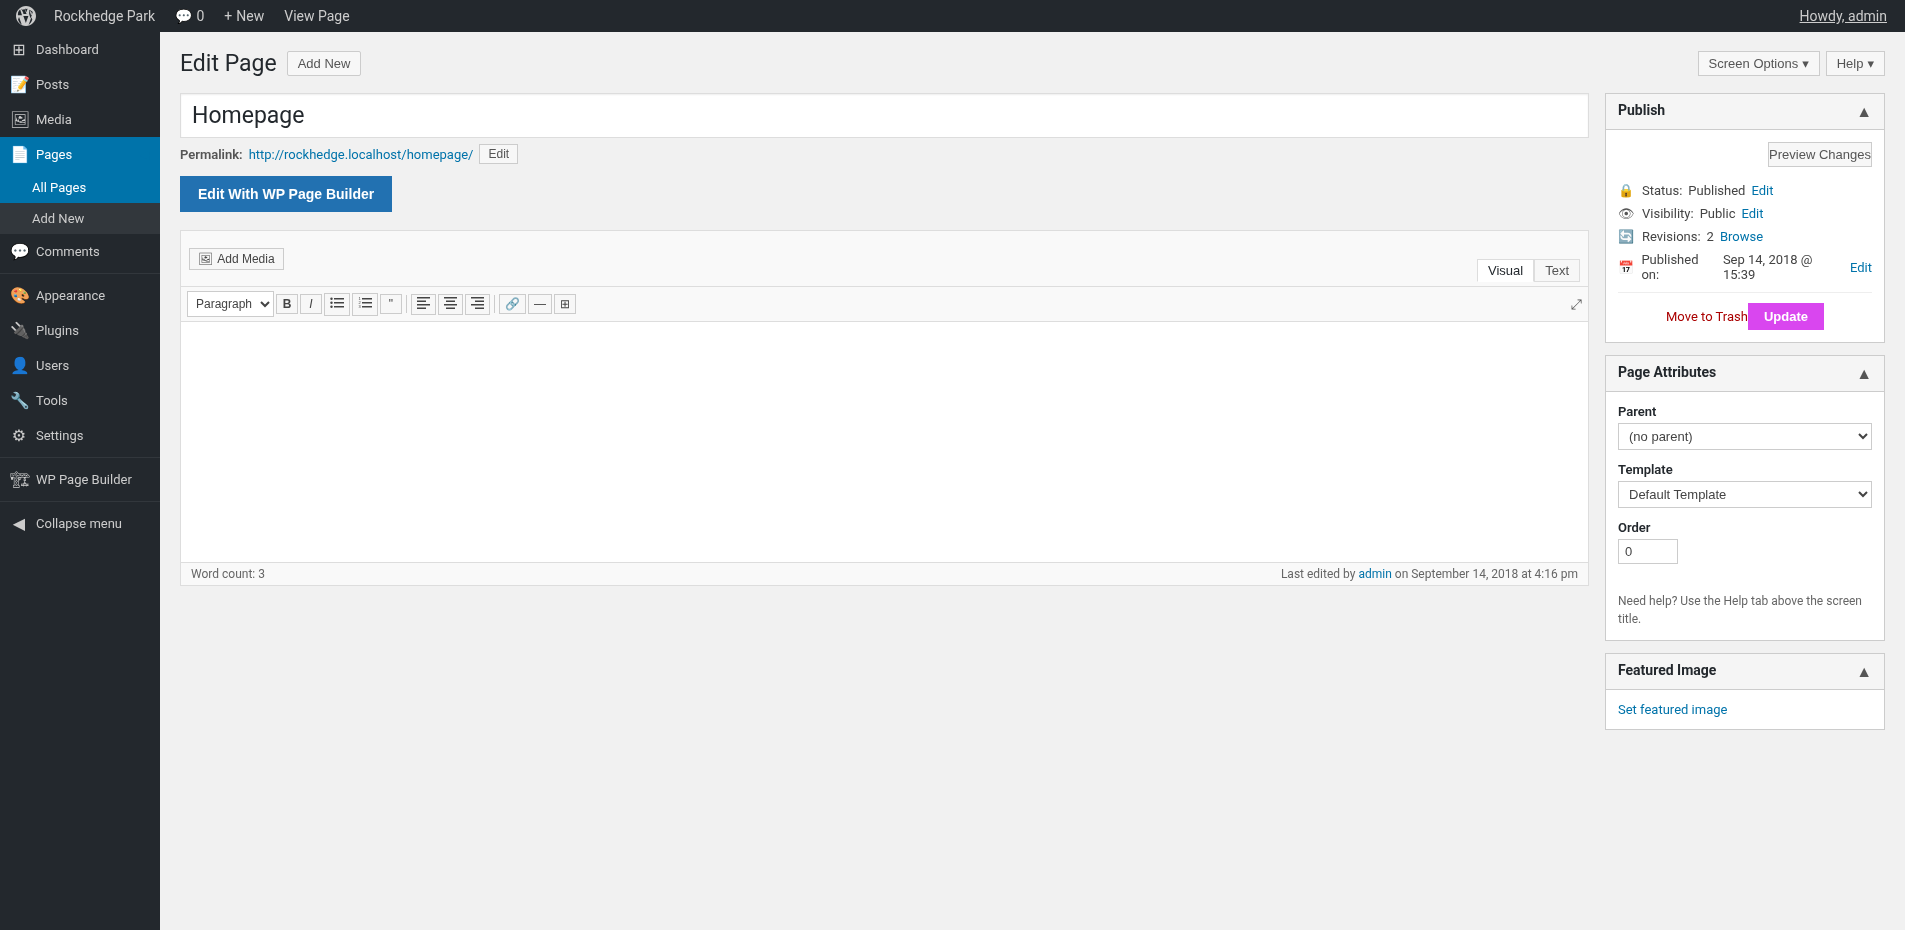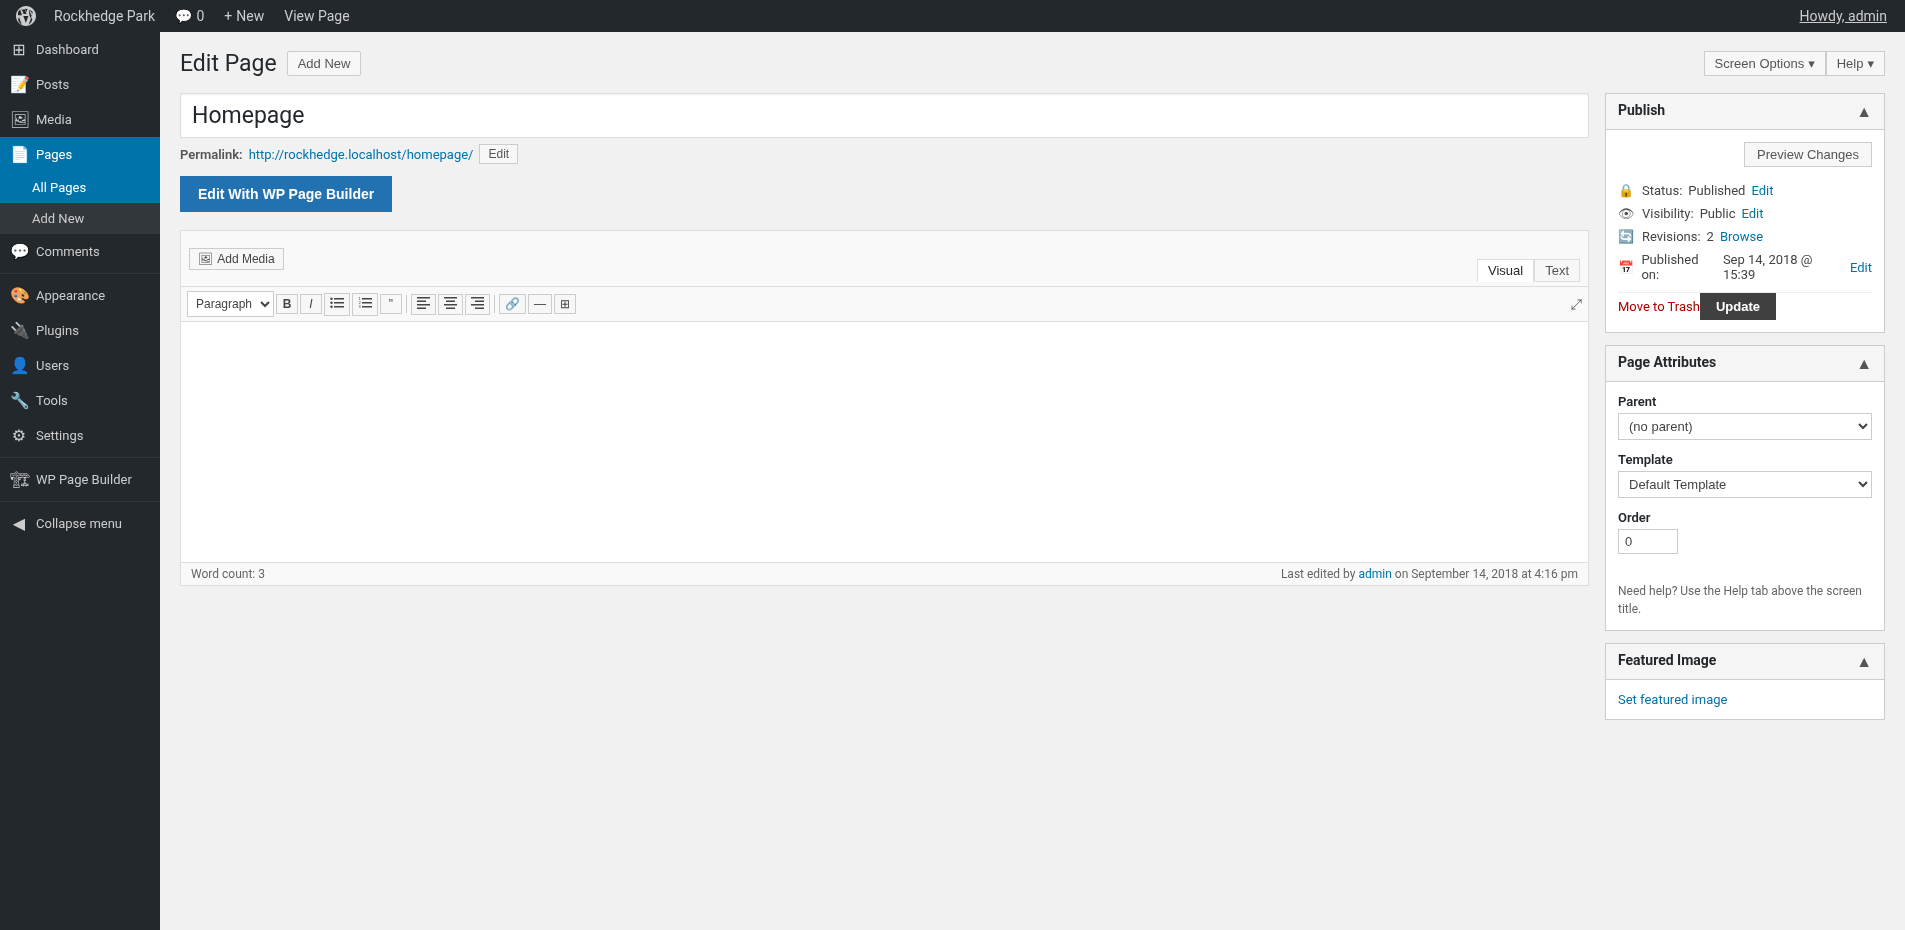--- a/index.html
+++ b/index.html
@@ -69,21 +69,21 @@
     }
     .page-title-text {
       font-size: 23px; font-weight: 400; color: #23282d;
     }
     .add-new-btn {
       background: #f7f7f7; border: 1px solid #ccc; color: #555;
       padding: 4px 10px; font-size: 13px; cursor: pointer; border-radius: 2px;
       text-decoration: none;
     }
     .screen-options-row {
-      display: flex; align-items: center; 
+      display: flex; align-items: center; gap: 6px;
     }
     .screen-options-btn {
       background: #f7f7f7; border: 1px solid #ccc; color: #555;
       padding: 4px 10px; font-size: 13px; cursor: pointer;
       display: flex; align-items: center; gap: 4px;
     }
     .help-btn {
       background: #f7f7f7; border: 1px solid #ccc; color: #555;
       padding: 4px 10px; font-size: 13px; cursor: pointer;
       display: flex; align-items: center; gap: 4px;
@@ -184,35 +184,35 @@
       padding: 8px 12px; background: #f5f5f5; border-bottom: 1px solid #ccc;
       cursor: pointer;
     }
     .panel-title { font-weight: 700; font-size: 14px; color: #23282d; }
     .panel-toggle { color: #555; font-size: 16px; cursor: pointer; }
     .panel-body { padding: 12px; }
 
     
     .preview-changes-btn {
       background: #f7f7f7; border: 1px solid #ccc; color: #555;
-      padding: 4px 12px; font-size: 13px; cursor: pointer; float: right;
+      padding: 4px 0; font-size: 13px; cursor: pointer; float: right;
       margin-bottom: 8px;
     }
     .publish-row {
       display: flex; align-items: center; gap: 6px; margin-bottom: 8px; font-size: 13px;
     }
     .publish-icon { color: #555; width: 18px; }
     .publish-link { color: #0073aa; text-decoration: none; cursor: pointer; }
     .publish-actions {
-      display: flex; align-items: center; justify-content: flex-start;
-      margin-top: 10px; border-top: 1px solid #eee;
+      display: flex; align-items: center; justify-content: center;
+      margin-top: 10px; padding-top: 10px; border-top: 1px solid #eee;
     }
     .move-to-trash { color: #a00; text-decoration: none; font-size: 13px; cursor: pointer; }
     .update-btn {
-      background: #404040; color: #fff; border: none;
+      background: #d946ef; color: #fff; border: none;
       padding: 6px 16px; font-size: 13px; cursor: pointer; font-weight: 600;
     }
 
     
     .attr-label { font-size: 13px; font-weight: 600; margin-bottom: 4px; color: #23282d; display: block; }
     .attr-select {
       width: 100%; padding: 4px 6px; border: 1px solid #ccc; font-size: 13px;
       background: #fff; color: #444; margin-bottom: 12px; cursor: pointer;
     }
     .attr-input {

